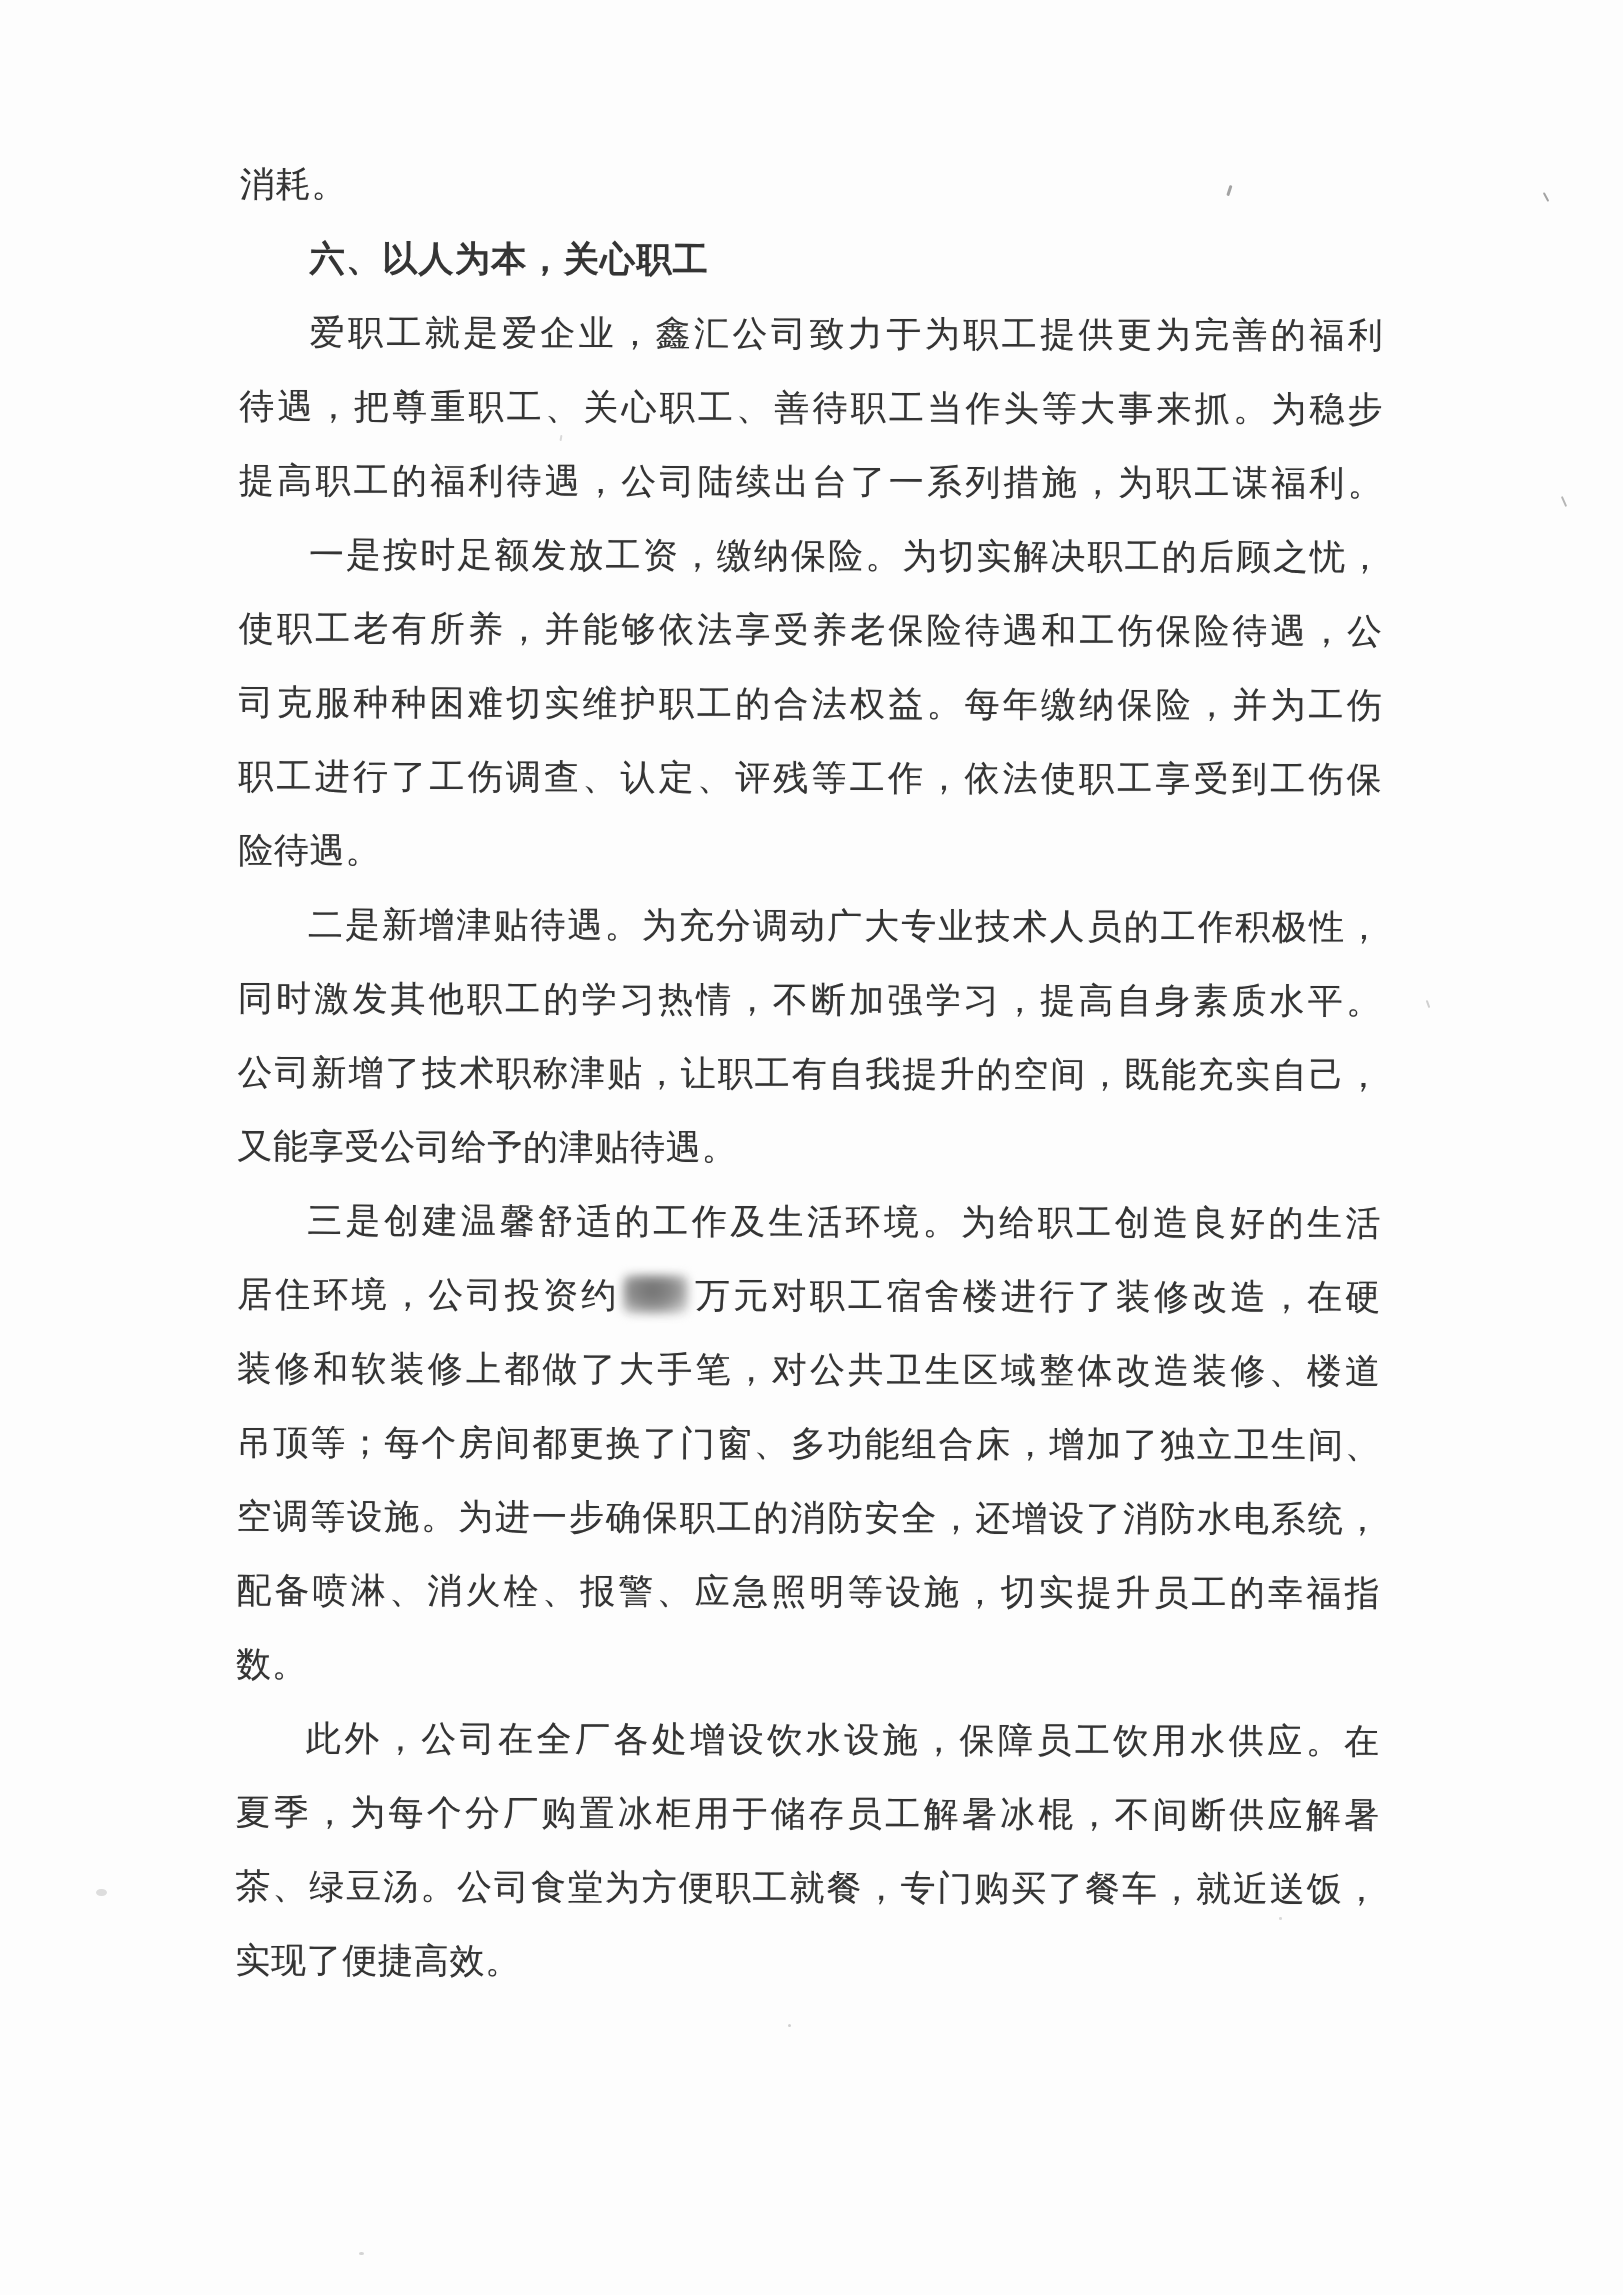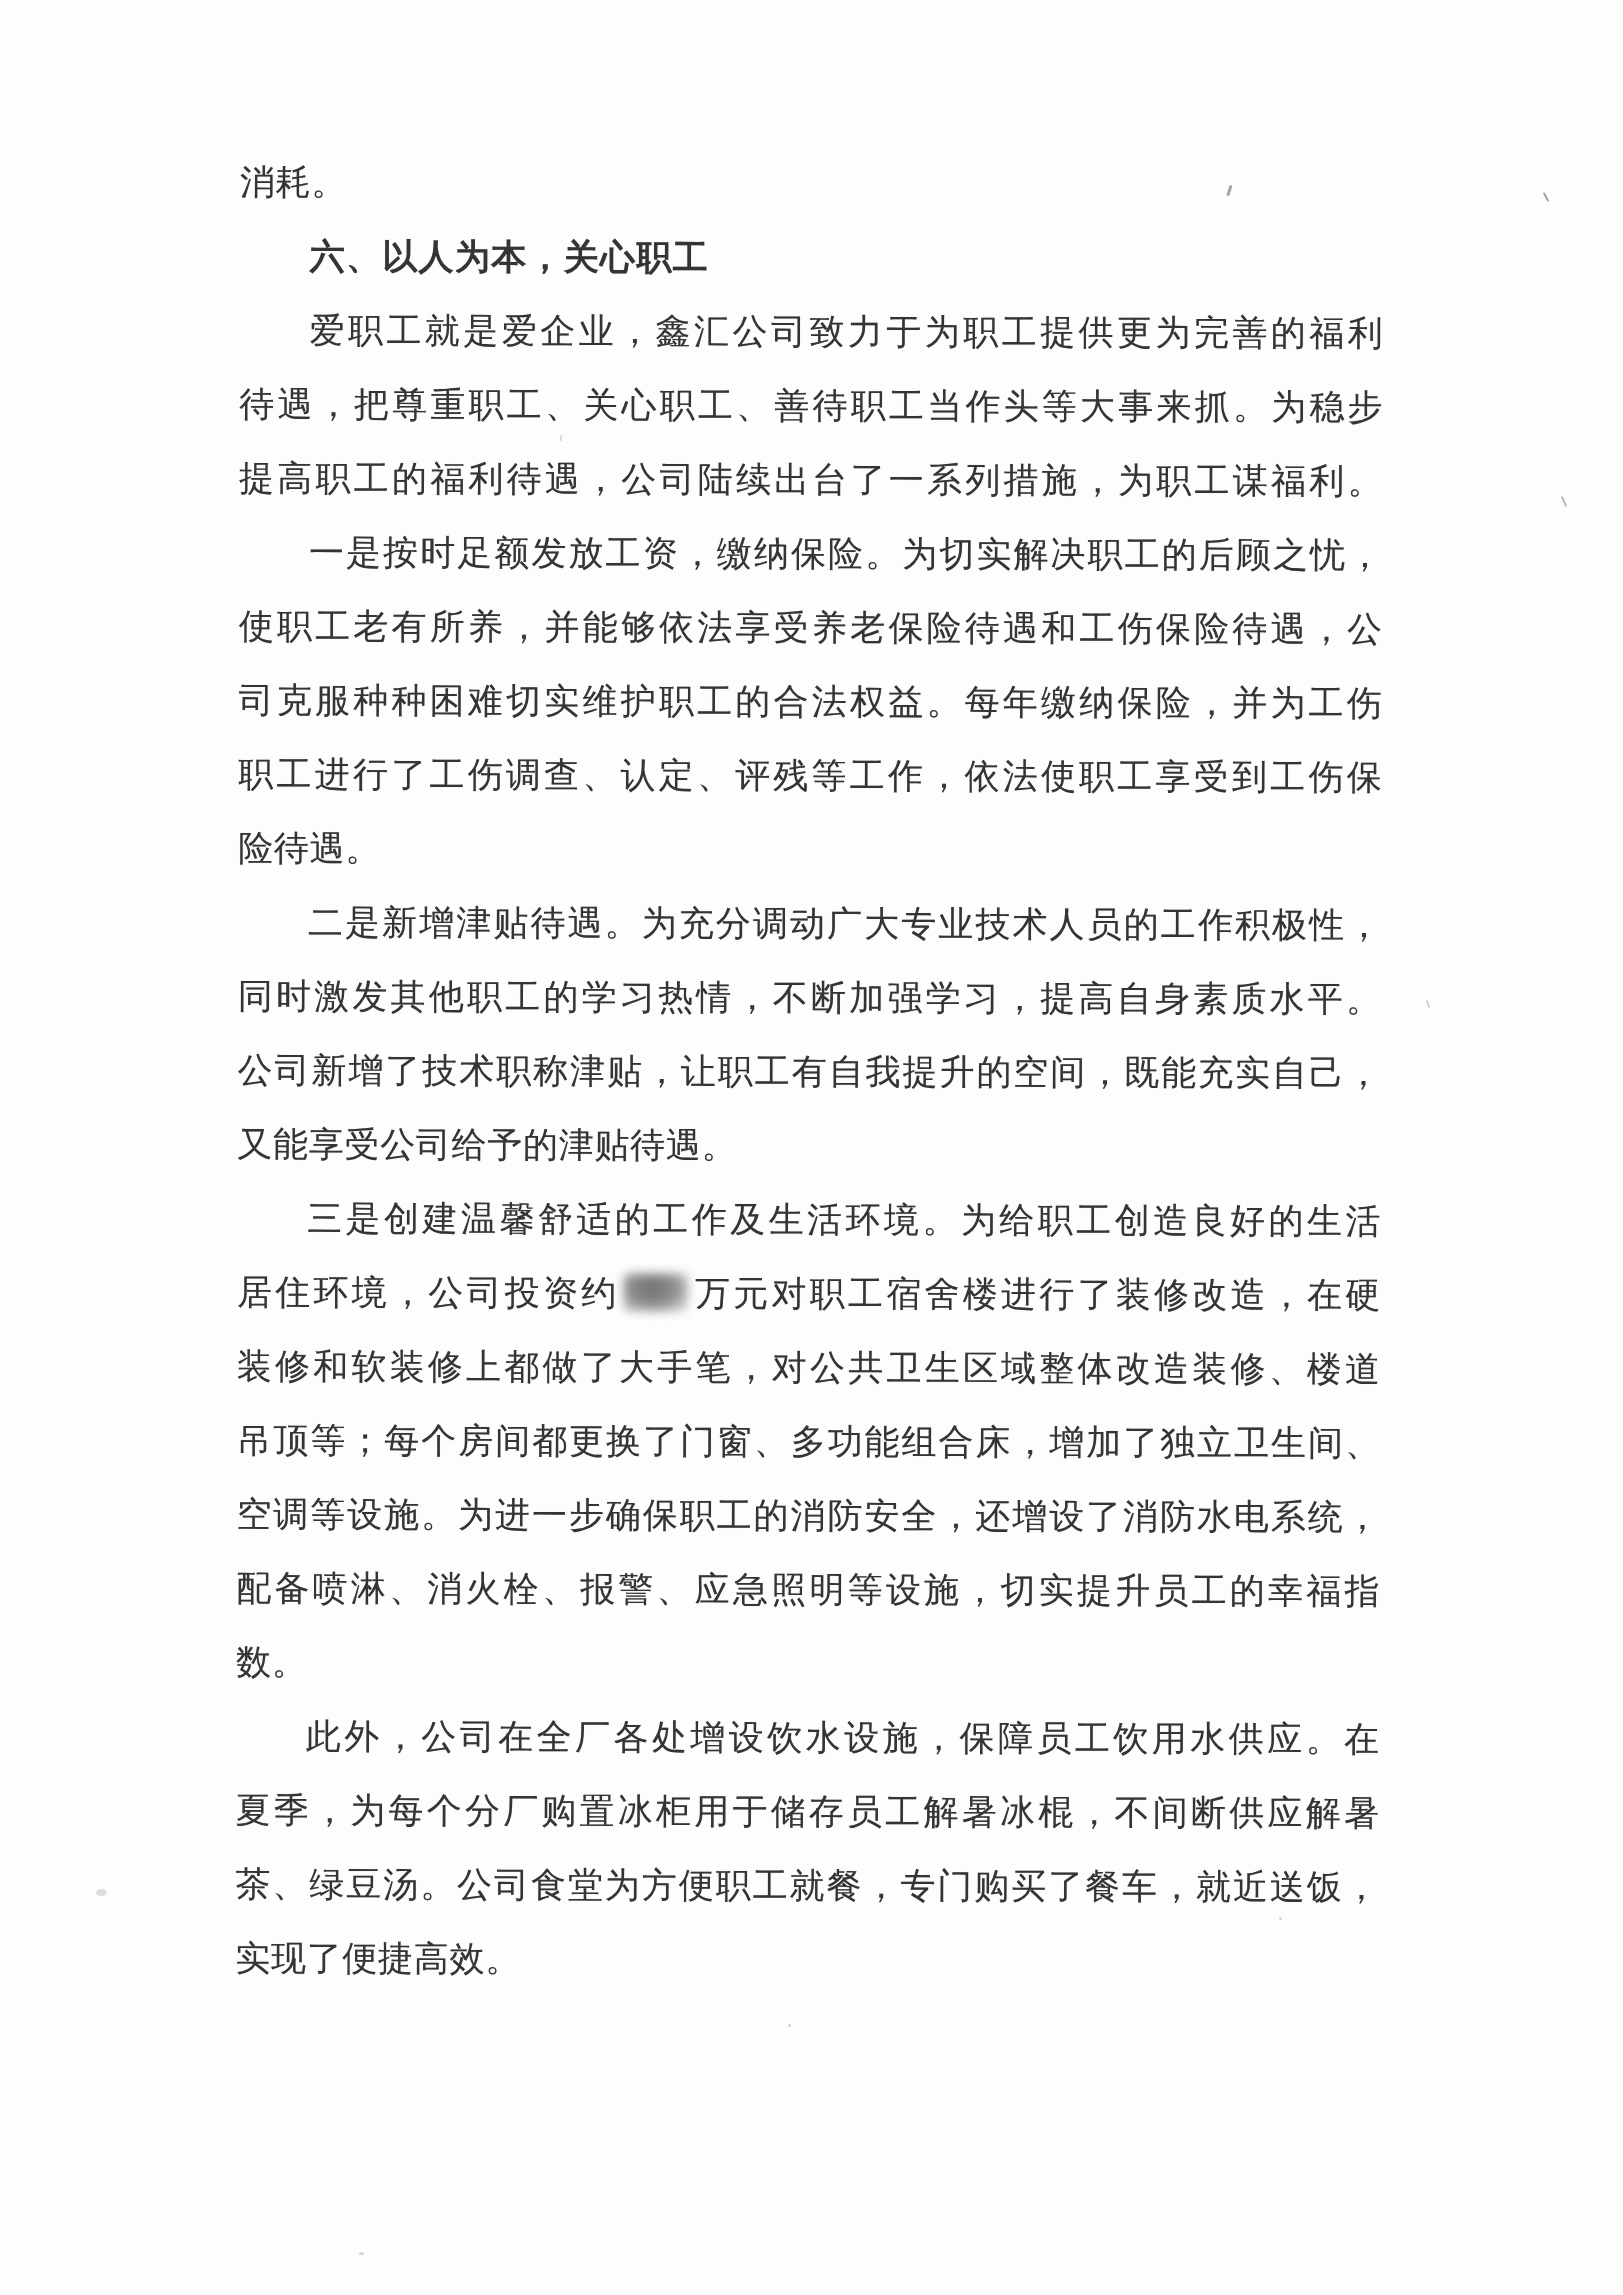--- a/index.html
+++ b/index.html
@@ -11,21 +11,20 @@
     width: 1623px;
     height: 2295px;
     position: relative;
     overflow: hidden;
     font-family: "Liberation Serif", serif;
   }
   .page {
     position: absolute;
     inset: 0;
     background: #fdfdfd;
-    font-family: Liberation Mono, monospace;
   }
   
   .textblock {
     position: absolute;
     left: 240px;
     top: 148px;
     width: 1144px;
     font-size: 35px;
     line-height: 74px;
     color: #343434;

